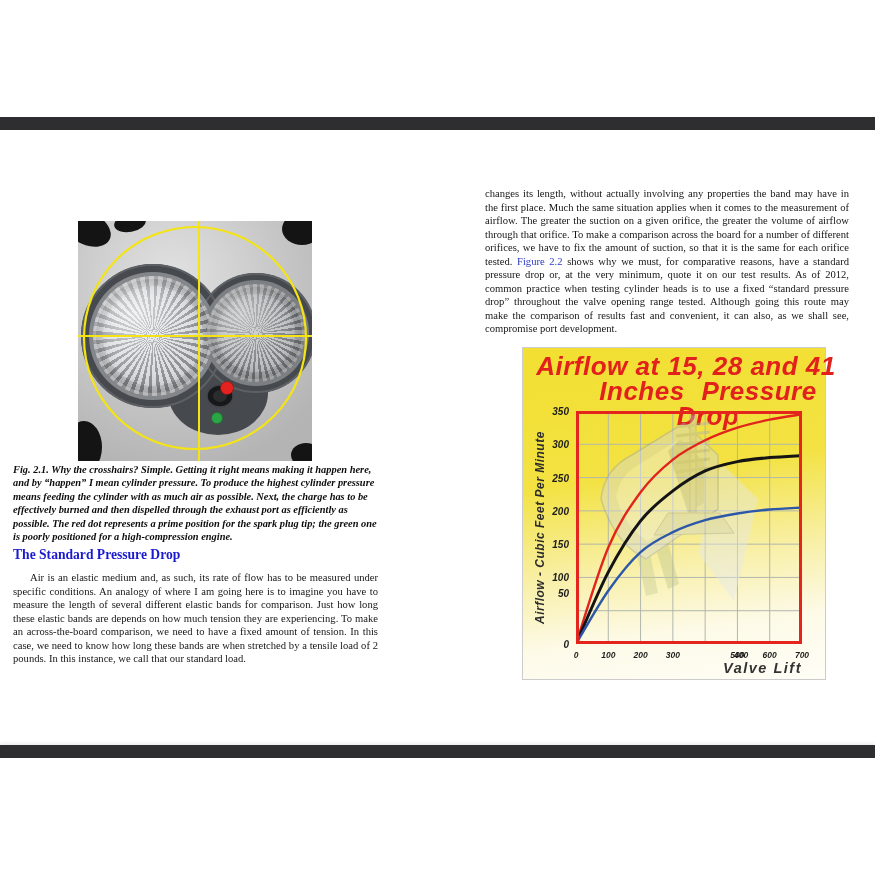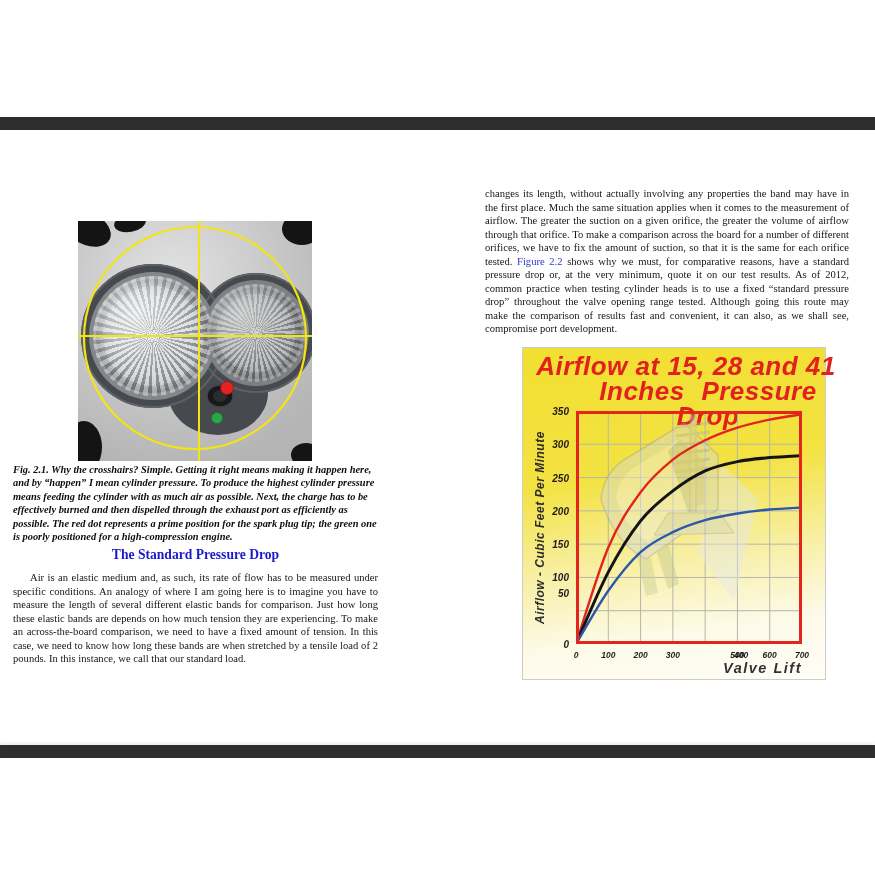--- a/index.html
+++ b/index.html
@@ -16,21 +16,21 @@
   .photo svg{position:absolute;left:0;top:0;}
   .valve{position:absolute;border-radius:50%;
          background:repeating-conic-gradient(from 10deg,#8f9296 0deg 4deg,#dadcde 4deg 9deg);
          box-shadow:inset 0 0 0 3px rgba(255,255,255,.25),inset 0 0 0 10px rgba(0,0,0,.10),inset 0 0 20px rgba(0,0,0,.38);}
   .valve::after{content:"";position:absolute;inset:0;border-radius:50%;
          background:radial-gradient(circle at 35% 32%,rgba(255,255,255,.65),rgba(255,255,255,0) 58%);}
   .valve.left{left:15px;top:55px;width:120px;height:120px;}
   .valve.right{left:129px;top:63px;width:98px;height:98px;filter:brightness(.88);}
   .overlay{z-index:5;}
   .caption{margin:2px 0 0 0;font-size:10.4px;line-height:13.4px;font-weight:bold;font-style:italic;color:#0c0c0c;}
-  .heading{margin:5px 0 9px 0;font-size:13.6px;line-height:14px;font-weight:bold;text-align:center;color:#1a1ace;}
+  .heading{margin:5px 0 9px 0;font-size:13.6px;line-height:14px;font-weight:bold;color:#1a1ace;}
   p.body{margin:0;font-size:10.6px;line-height:13.5px;text-align:justify;color:#151515;}
   p.body.indent{text-indent:17px;}
 
   
   .page-right{position:absolute;left:485px;top:187px;width:364px;}
   .xref-link{color:#2c3bc6;}
 
   
   .chart{position:absolute;left:37px;top:160px;width:304px;height:333px;
          border:1px solid #cccccc;box-sizing:border-box;

